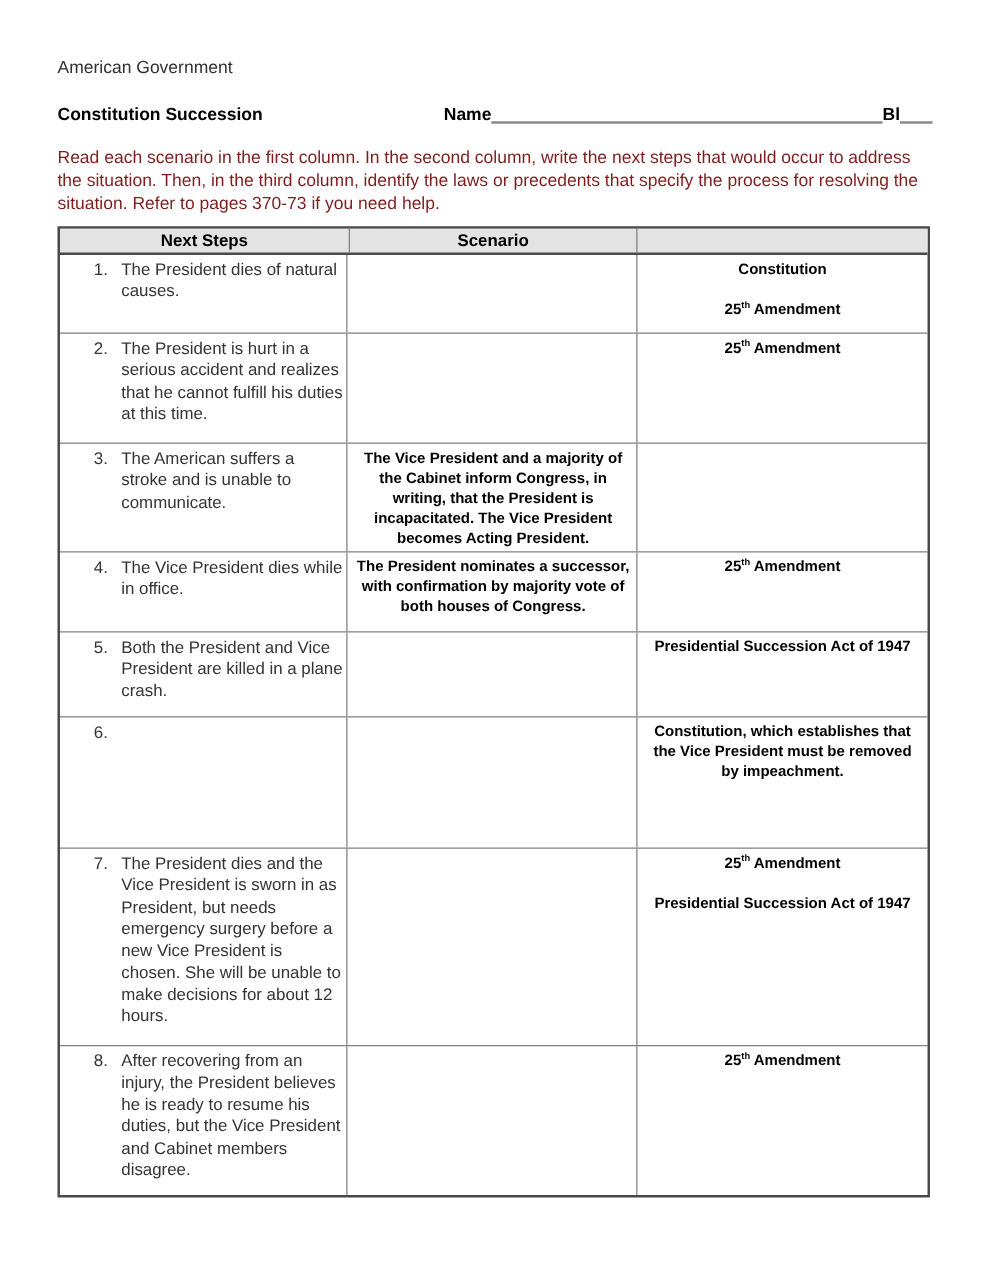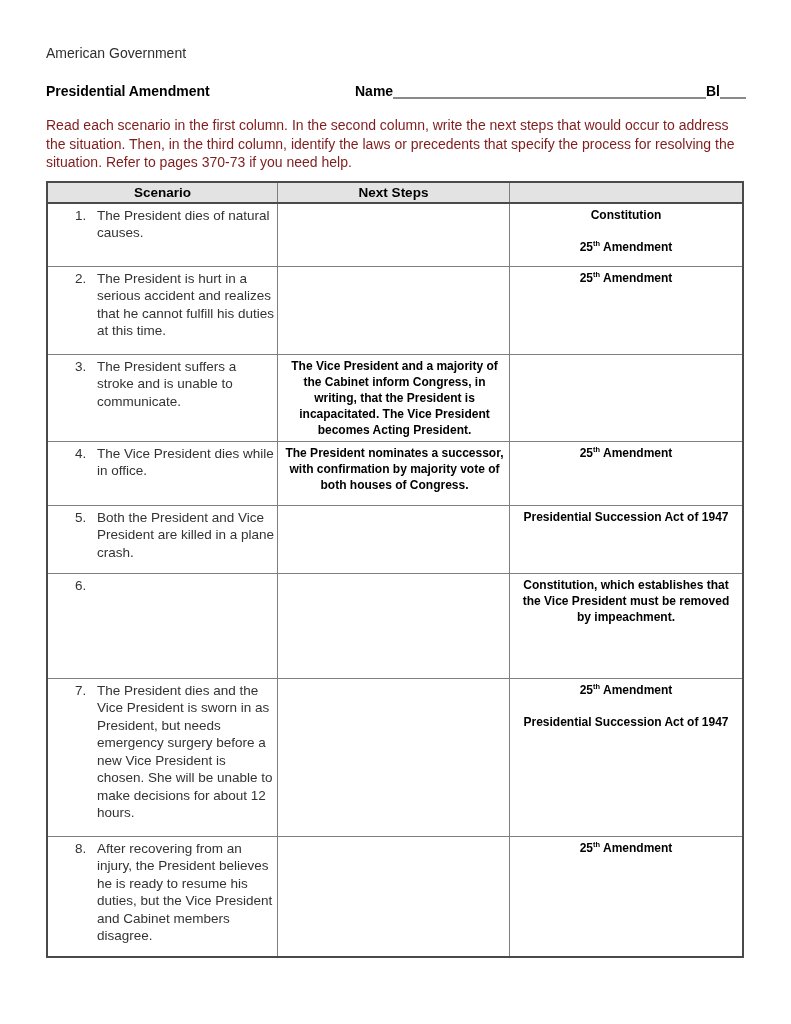--- a/index.html
+++ b/index.html
@@ -87,33 +87,33 @@
   sup { font-size: 0.62em; vertical-align: super; line-height: 0; margin-top: 12px; }
 </style>
 </head>
 <body>
 
 <div class="page">
 
   <div class="course">American Government</div>
 
   <div class="title-row">
-    <span class="ws-title">Presidential Amendment</span>
+    <span class="ws-title">Constitution Succession</span>
     <span class="name-label">Name</span>
     <span class="name-line"></span>
     <span class="block-label">Bl</span>
     <span class="block-line"></span>
   </div>
 
   <div class="instructions">Read each scenario in the first column.  In the second column, write the next steps that would occur to address the situation.  Then, in the third column, identify the laws or precedents that specify the process for resolving the situation.  Refer to pages 370-73 if you need help.</div>
 
   <div class="ws-table">
     <div class="hrow">
+      <div class="hcell c2">Next Steps</div>
       <div class="hcell c1">Scenario</div>
-      <div class="hcell c2">Next Steps</div>
     </div>
     <div id="table-body">
         <div class="row" style="min-height: 63px;">
           <div class="c1">
             <div class="scn">
               <span class="num">1.</span>
               <span class="txt">The President dies of natural causes.</span>
             </div>
           </div>
           <div class="c2 boldtxt"></div>
@@ -132,21 +132,21 @@
           </div>
           <div class="c2 boldtxt"></div>
           <div class="c3 boldtxt">
             <div class="law-line">25<sup>th</sup> Amendment</div>
           </div>
         </div>
         <div class="row" style="min-height: 80px;">
           <div class="c1">
             <div class="scn">
               <span class="num">3.</span>
-              <span class="txt">The President suffers a stroke and is unable to communicate.</span>
+              <span class="txt">The American suffers a stroke and is unable to communicate.</span>
             </div>
           </div>
           <div class="c2 boldtxt">The Vice President and a majority of the Cabinet inform Congress, in writing, that the President is incapacitated. The Vice President becomes Acting President.</div>
           <div class="c3 boldtxt"></div>
         </div>
         <div class="row" style="min-height: 64px;">
           <div class="c1">
             <div class="scn">
               <span class="num">4.</span>
               <span class="txt">The Vice President dies while in office.</span>

